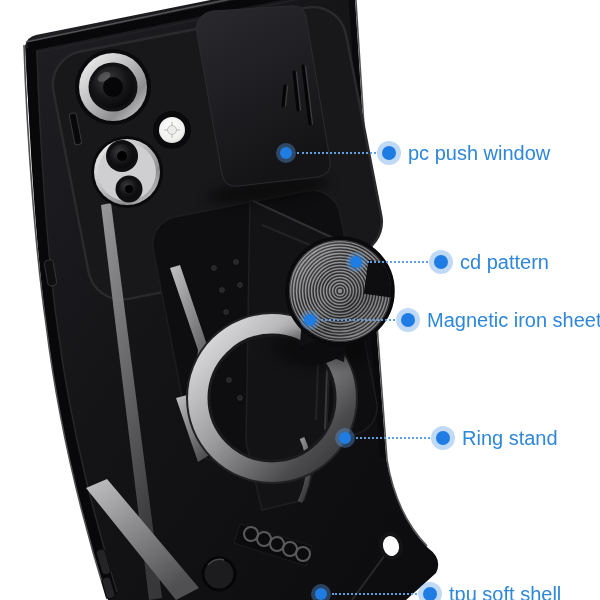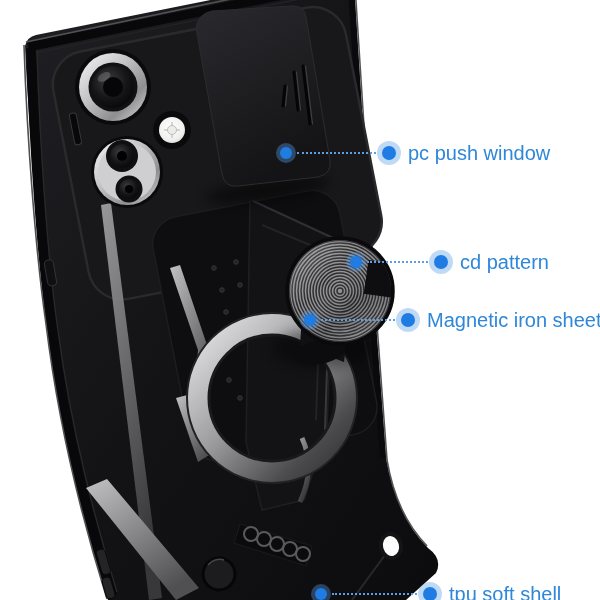--- a/index.html
+++ b/index.html
@@ -249,19 +249,25 @@
     <span class="leader"></span>
     <span class="dotB"></span>
     <span class="clabel">Magnetic iron sheet</span>
   </div>
   <div class="callout c2">
     <span class="dotA"></span>
     <span class="leader"></span>
     <span class="dotB"></span>
     <span class="clabel">cd pattern</span>
   </div>
+  <div class="callout c4">
+    <span class="dotA"></span>
+    <span class="leader"></span>
+    <span class="dotB"></span>
+    <span class="clabel">Ring stand</span>
+  </div>
   <div class="callout c5">
     <span class="dotA"></span>
     <span class="leader"></span>
     <span class="dotB"></span>
     <span class="clabel">tpu soft shell</span>
   </div>
 </div>
 
 </body></html>

